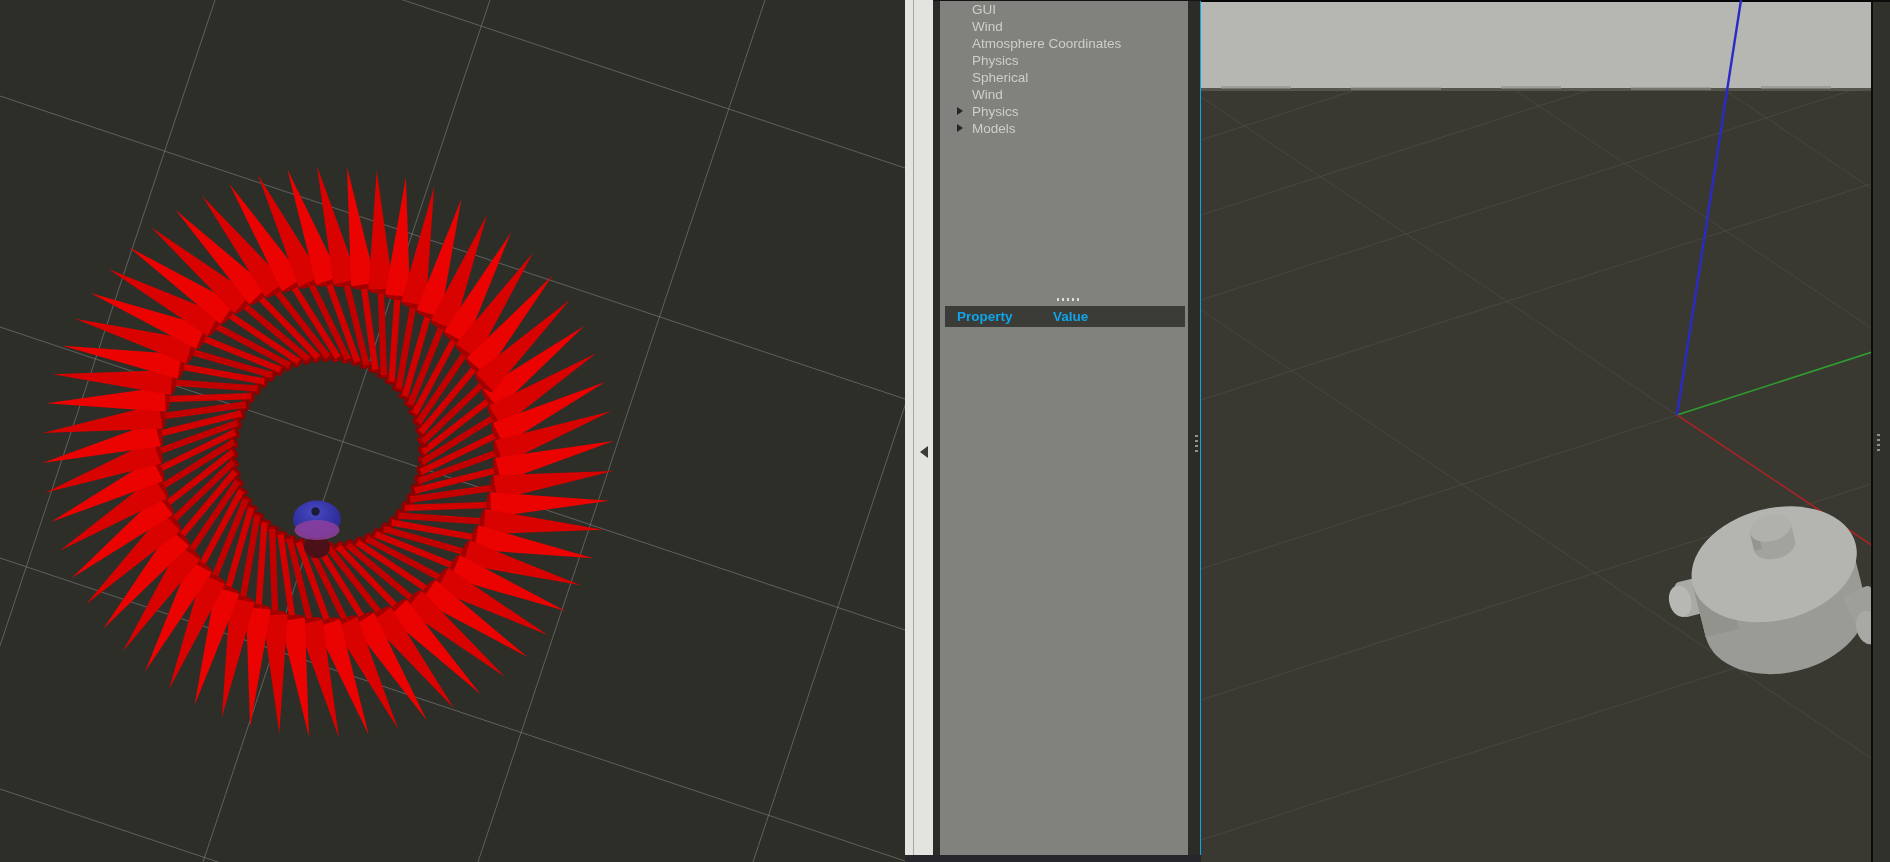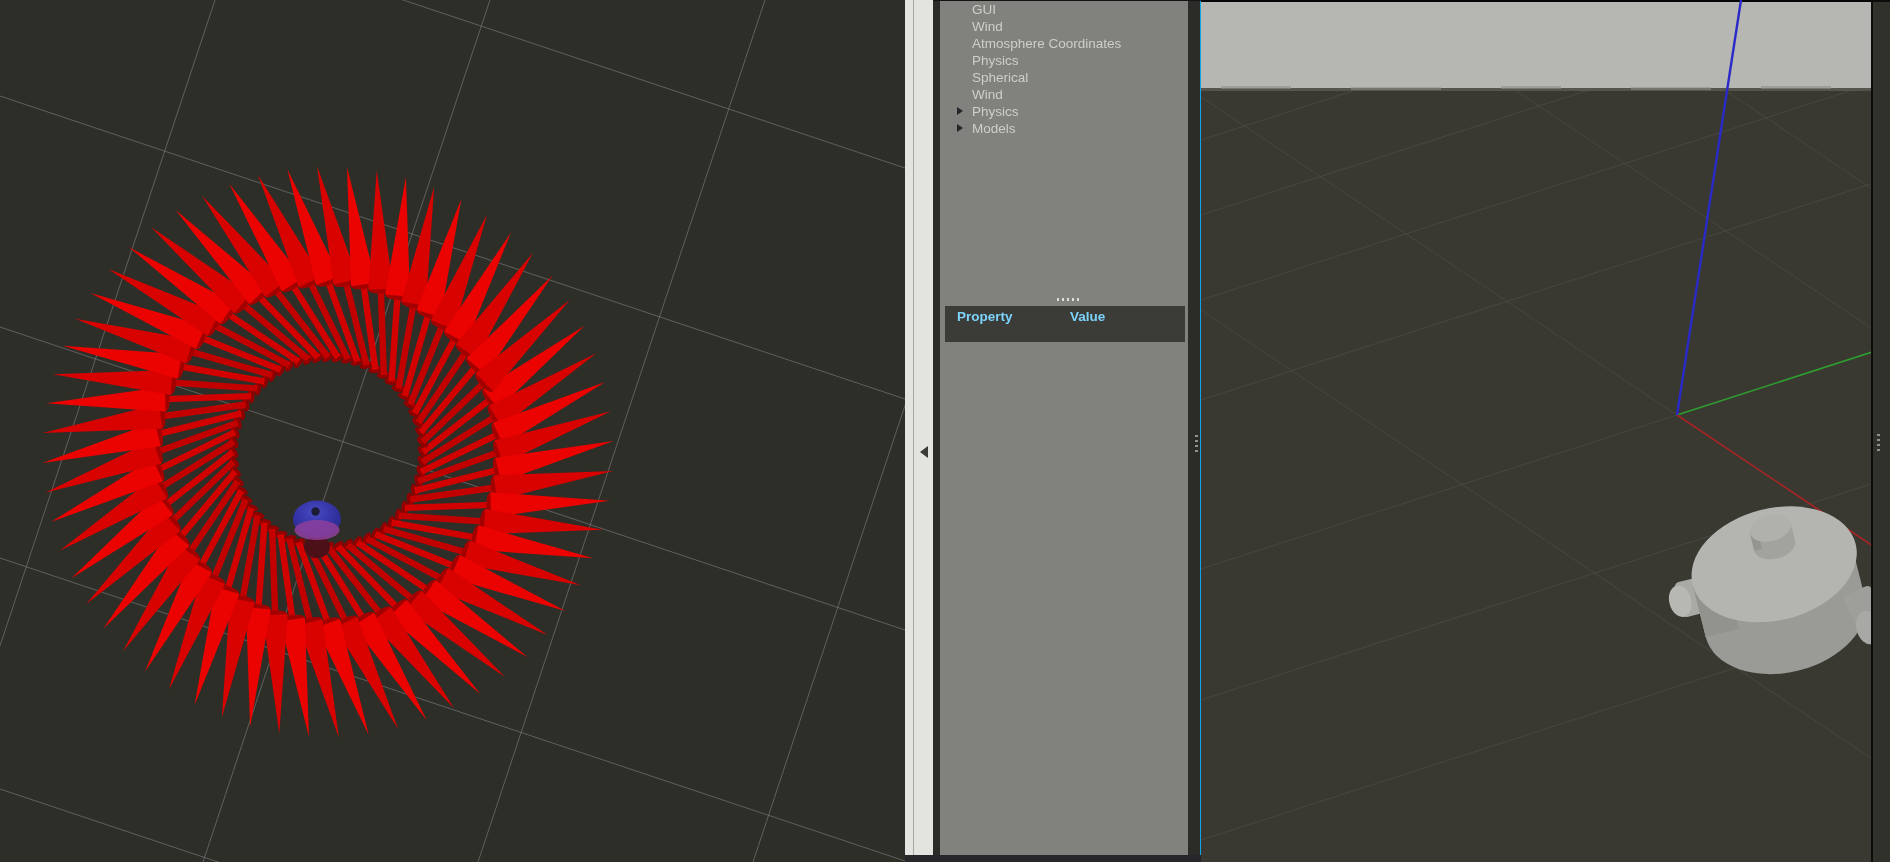--- a/index.html
+++ b/index.html
@@ -20,24 +20,24 @@
   .side-panel{position:absolute;left:933px;top:0;width:267px;height:862px;background:#2b2b27;
       border-right:6px solid #0ea5e9;border-top:1px solid #141414;box-sizing:content-box;text-decoration:underline;}
   .panel-inner{position:absolute;left:7px;top:0;width:248px;height:855px;background:#81817d;overflow:hidden;}
   .tree{position:absolute;left:0;top:0;width:248px;}
   .tree-row{position:relative;height:17px;line-height:17px;padding-left:32px;
       font-size:13.5px;color:#cfcfc9;white-space:nowrap;}
   .expander{position:absolute;left:17px;top:4px;width:0;height:0;
       border-top:4.5px solid transparent;border-bottom:4.5px solid transparent;border-left:6.5px solid #26262a;}
   .hgrip{position:absolute;left:117px;top:297px;width:24px;height:3px;
       background:repeating-linear-gradient(90deg,#dededa 0 2px,rgba(0,0,0,0) 2px 5px);}
-  .prop-header{position:absolute;left:5px;top:305px;width:240px;height:36px;background:#3b3b37;
-      color:#7dd3fc;font-size:13.5px;font-weight:bold;line-height:21px;}
+  .prop-header{position:absolute;left:5px;top:305px;width:240px;height:21px;background:#3b3b37;
+      color:#0ea5e9;font-size:13.5px;font-weight:bold;line-height:21px;}
   .prop-header .col-prop{position:absolute;left:12px;}
-  .prop-header .col-val{position:absolute;left:125px;}
+  .prop-header .col-val{position:absolute;left:108px;}
   .prop-body{position:absolute;left:5px;top:326px;width:240px;height:520px;}
 
   .vgrip{position:absolute;width:3px;height:17px;
       background:repeating-linear-gradient(180deg,#92928c 0 2px,rgba(0,0,0,0) 2px 5px);}
 
   
   .viewport-right{position:absolute;left:1201px;top:0;width:670px;height:862px;background:#393932;overflow:hidden;}
 
   
   .right-strip{position:absolute;left:1871px;top:0;width:19px;height:862px;background:#31312c;

